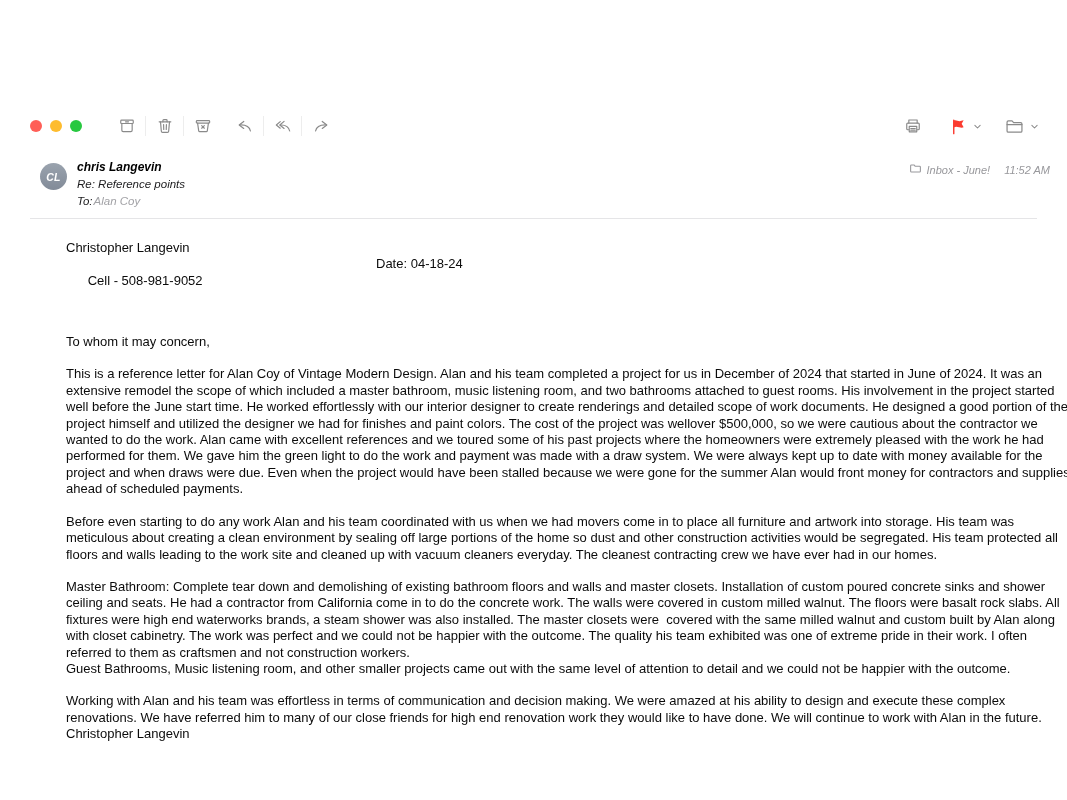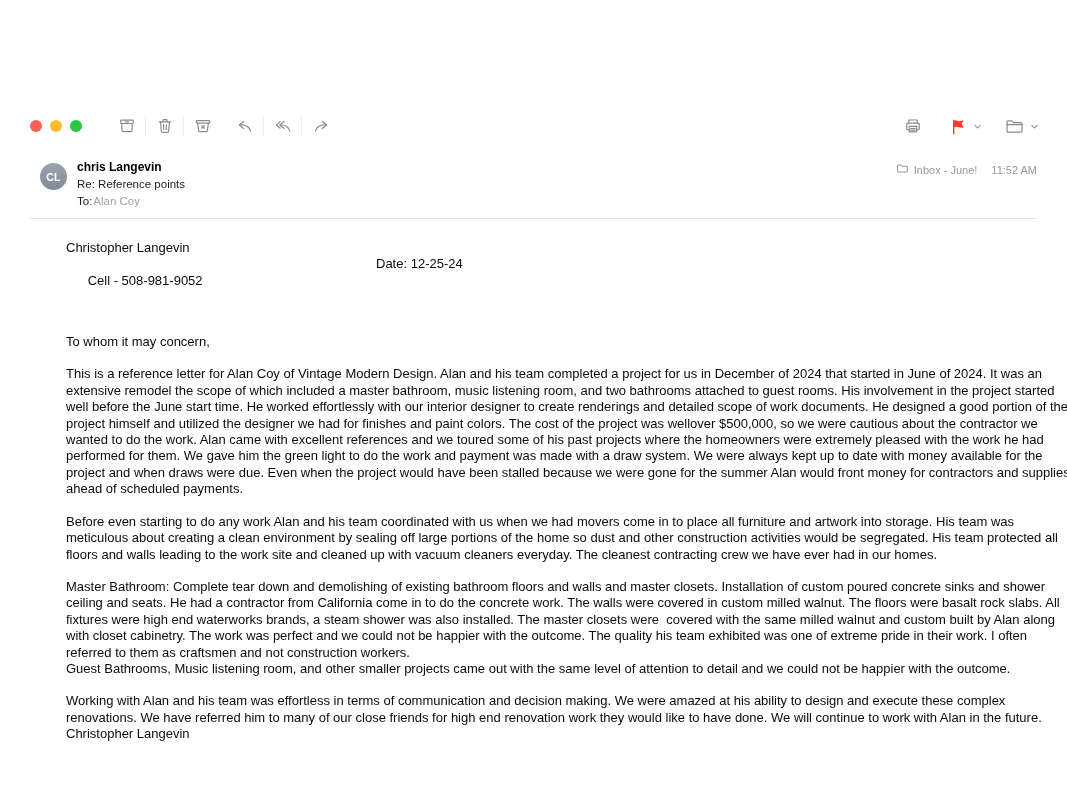--- a/index.html
+++ b/index.html
@@ -13,21 +13,21 @@
   .tool-group { display: flex; align-items: center; }
   .tool-btn { width: 37px; height: 26px; display: flex; align-items: center; justify-content: center; background: transparent; border: none; padding: 0; cursor: default; }
   .tool-sep { width: 1px; height: 20px; background: #ededed; }
   .group-gap { width: 5px; }
   .toolbar-spacer { flex: 1; }
   .tool-btn svg { display: block; }
   .icon-stroke { stroke: #8a8a8a; fill: none; stroke-width: 1.4; stroke-linecap: round; stroke-linejoin: round; }
   .chev { margin-left: 5px; }
 
   
-  .mail-header { position: absolute; top: 159px; left: 40px; right: 30px; height: 54px; }
+  .mail-header { position: absolute; top: 159px; left: 40px; right: 17px; height: 54px; font-style: italic; }
   .avatar { position: absolute; top: 4px; left: 0; width: 27px; height: 27px; border-radius: 50%;
             background: linear-gradient(180deg, #9aa3ae 0%, #828b98 100%);
             color: #ffffff; font-size: 10.5px; font-weight: bold; display: flex; align-items: center; justify-content: center; letter-spacing: 0.3px; }
   .sender-block { position: absolute; left: 37px; top: 0; }
   .sender-name { font-size: 12px; font-weight: bold; color: #000000; line-height: 17px; }
   .subject-line { font-size: 11.5px; color: #1c1c1e; line-height: 17px; }
   .to-line { font-size: 11.5px; line-height: 17px; color: #1c1c1e; }
   .to-value { color: #a2a2a6; margin-left: 1px; }
   .header-meta { position: absolute; right: 0; top: 3px; display: flex; align-items: center; color: #98989c; font-size: 11px; }
   .mailbox { display: flex; align-items: center; margin-right: 14px; }
@@ -191,21 +191,21 @@
       </span>
       <span>11:52 AM</span>
     </div>
   </div>
   <div class="header-divider"></div>
 
   <div class="letter">
     <div class="addr-line">Christopher Langevin</div>
     <div class="addr-line cell-row">
       <span>Cell - 508-981-9052</span>
-      <span class="date-field">Date: 12-25-24</span>
+      <span class="date-field">Date: 04-18-24</span>
     </div>
 
     <div class="salutation">To whom it may concern,</div>
 
     <div class="para">This is a reference letter for Alan Coy of Vintage Modern Design. Alan and his team completed a project for us in December of 2024 that started in June of 2024. It was an extensive remodel the scope of which included a master bathroom, music listening room, and two bathrooms attached to guest rooms. His involvement in the project started well before the June start time. He worked effortlessly with our interior designer to create renderings and detailed scope of work documents. He designed a good portion of the project himself and utilized the designer we had for finishes and paint colors. The cost of the project was wellover $500,000, so we were cautious about the contractor we wanted to do the work. Alan came with excellent references and we toured some of his past projects where the homeowners were extremely pleased with the work he had performed for them. We gave him the green light to do the work and payment was made with a draw system. We were always kept up to date with money available for the project and when draws were due. Even when the project would have been stalled because we were gone for the summer Alan would front money for contractors and supplies ahead of scheduled payments.</div>
     <div class="para">Before even starting to do any work Alan and his team coordinated with us when we had movers come in to place all furniture and artwork into storage. His team was meticulous about creating a clean environment by sealing off large portions of the home so dust and other construction activities would be segregated. His team protected all floors and walls leading to the work site and cleaned up with vacuum cleaners everyday. The cleanest contracting crew we have ever had in our homes.</div>
     <div class="para">Master Bathroom: Complete tear down and demolishing of existing bathroom floors and walls and master closets. Installation of custom poured concrete sinks and shower ceiling and seats. He had a contractor from California come in to do the concrete work. The walls were covered in custom milled walnut. The floors were basalt rock slabs. All fixtures were high end waterworks brands, a steam shower was also installed. The master closets were  covered with the same milled walnut and custom built by Alan along with closet cabinetry. The work was perfect and we could not be happier with the outcome. The quality his team exhibited was one of extreme pride in their work. I often referred to them as craftsmen and not construction workers.
 Guest Bathrooms, Music listening room, and other smaller projects came out with the same level of attention to detail and we could not be happier with the outcome.</div>
     <div class="para">Working with Alan and his team was effortless in terms of communication and decision making. We were amazed at his ability to design and execute these complex renovations. We have referred him to many of our close friends for high end renovation work they would like to have done. We will continue to work with Alan in the future.</div>
     <div class="signature">Christopher Langevin</div>

